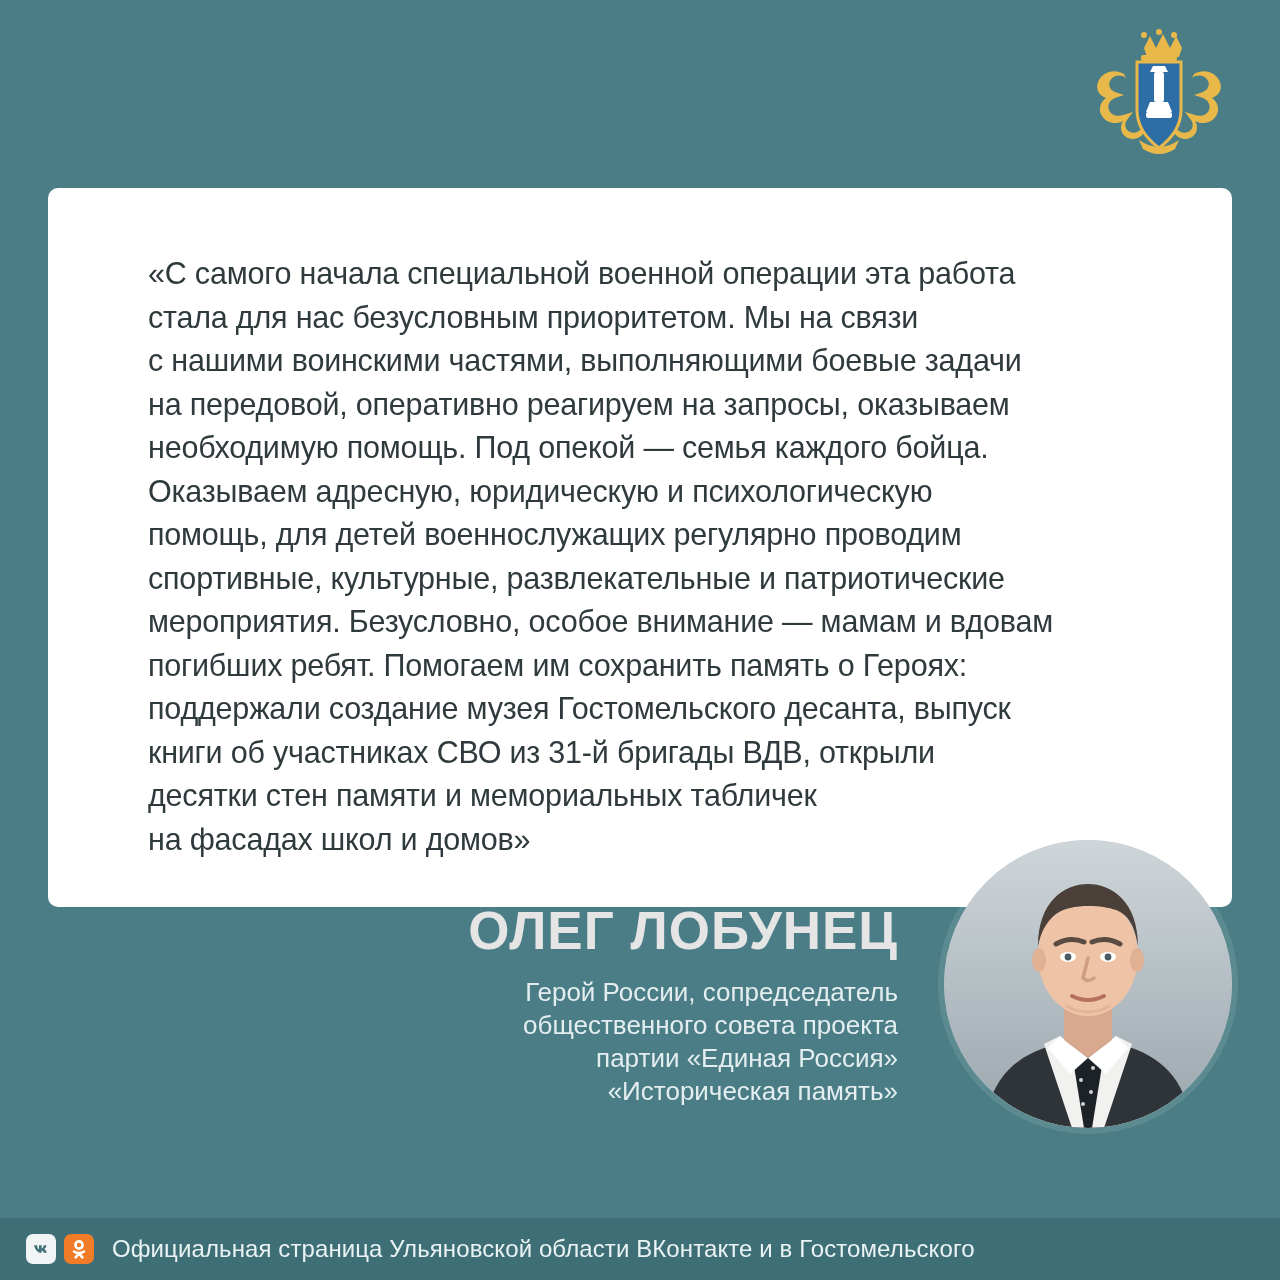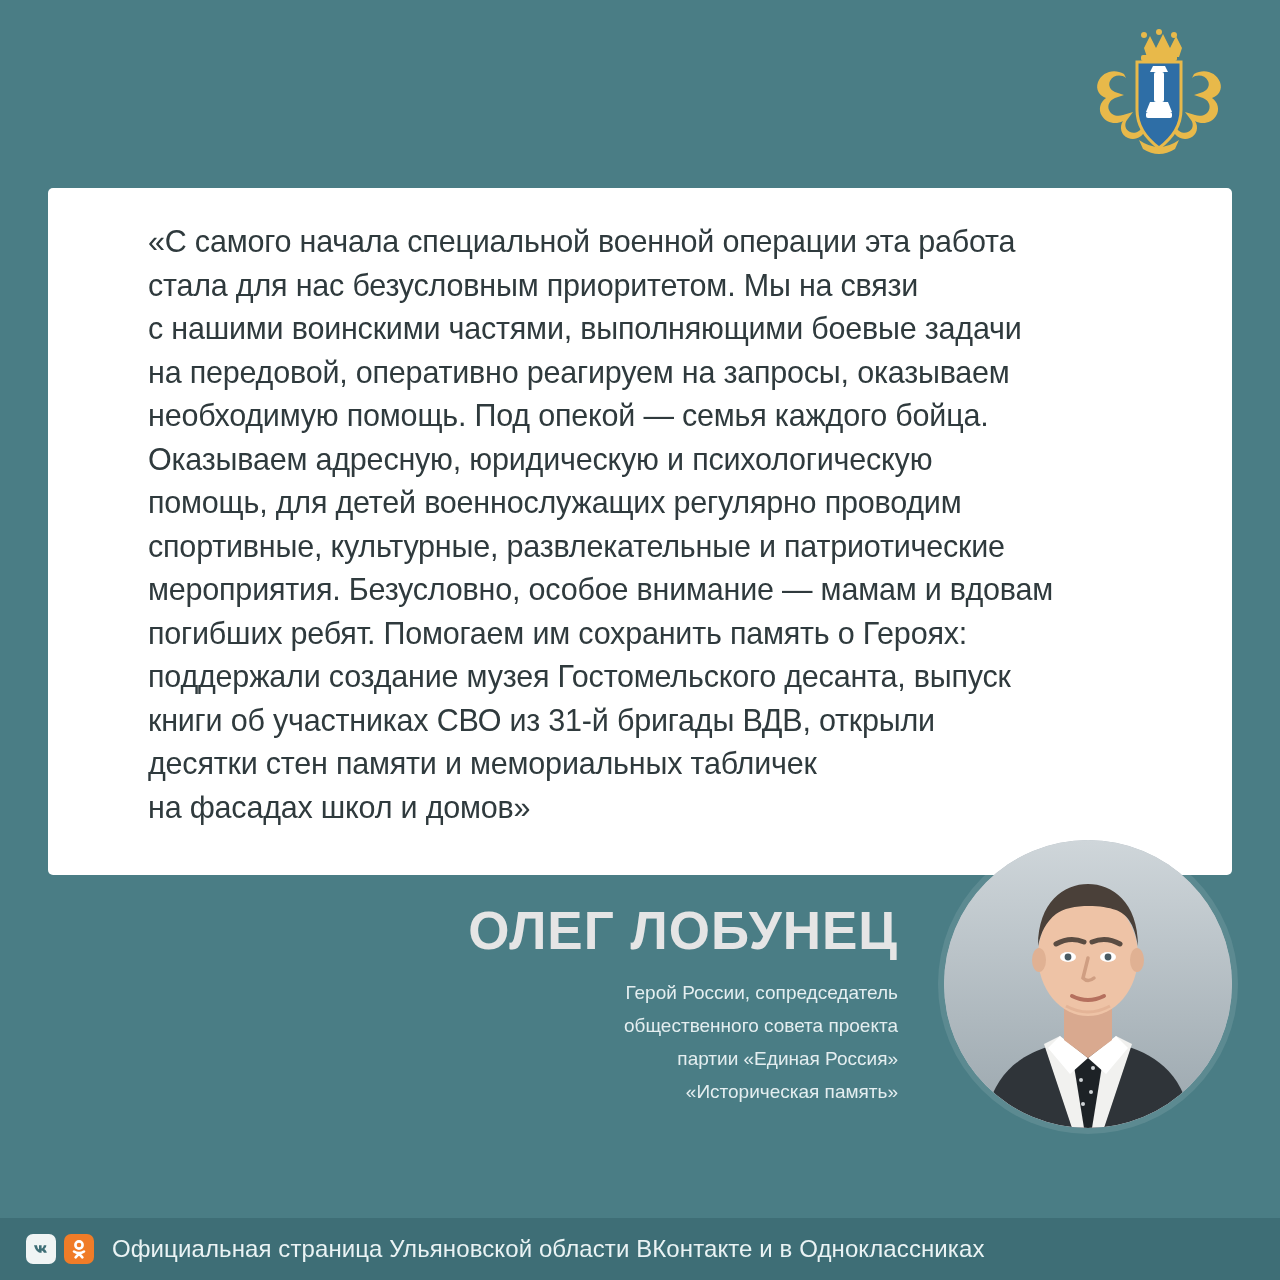--- a/index.html
+++ b/index.html
@@ -24,23 +24,23 @@
     height: 130px;
   }
 
   
   .bubble {
     position: absolute;
     left: 48px;
     top: 188px;
     width: 1184px;
     background: #ffffff;
-    border-radius: 5px;
+    border-radius: 10px;
     box-sizing: border-box;
-    padding: 32px 56px 46px 100px;
+    padding: 64px 56px 46px 100px;
   }
   .bubble-text {
     color: #2f3a3d;
     font-size: 30.5px;
     line-height: 43.5px;
     letter-spacing: -0.2px;
     white-space: pre-wrap;
     margin: 0;
   }
   .bubble-tail {
@@ -74,21 +74,21 @@
     color: #e5e5e5;
     font-size: 53px;
     font-weight: bold;
     letter-spacing: 1px;
     line-height: 62px;
     margin: 0 0 14px 0;
     white-space: nowrap;
   }
   .speaker-role {
     color: #e4eef0;
-    font-size: 19px;
+    font-size: 26px;
     line-height: 33px;
     white-space: pre-line;
     margin: 0;
   }
   .avatar {
     position: absolute;
     right: 48px;
     top: -50px;
     width: 288px;
     height: 288px;
@@ -248,14 +248,14 @@
     </svg>
   </span>
   <span class="social">
     <svg viewBox="0 0 30 30" width="30" height="30">
       <rect width="30" height="30" rx="7" fill="#f07c28"></rect>
       <circle cx="15" cy="11" r="3.6" fill="none" stroke="#ffffff" stroke-width="2.6"></circle>
       <path d="M10 17.5c3 2 7 2 10 0" stroke="#ffffff" stroke-width="2.6" fill="none" stroke-linecap="round"></path>
       <path d="M11.6 23.4 15 19.6l3.4 3.8" stroke="#ffffff" stroke-width="2.6" fill="none" stroke-linecap="round" stroke-linejoin="round"></path>
     </svg>
   </span>
-  <span class="footer-text">Официальная страница Ульяновской области ВКонтакте и в Одноклассниках</span>
+  <span class="footer-text">Официальная страница Ульяновской области ВКонтакте и в Гостомельского</span>
 </div>
 
 </body></html>

